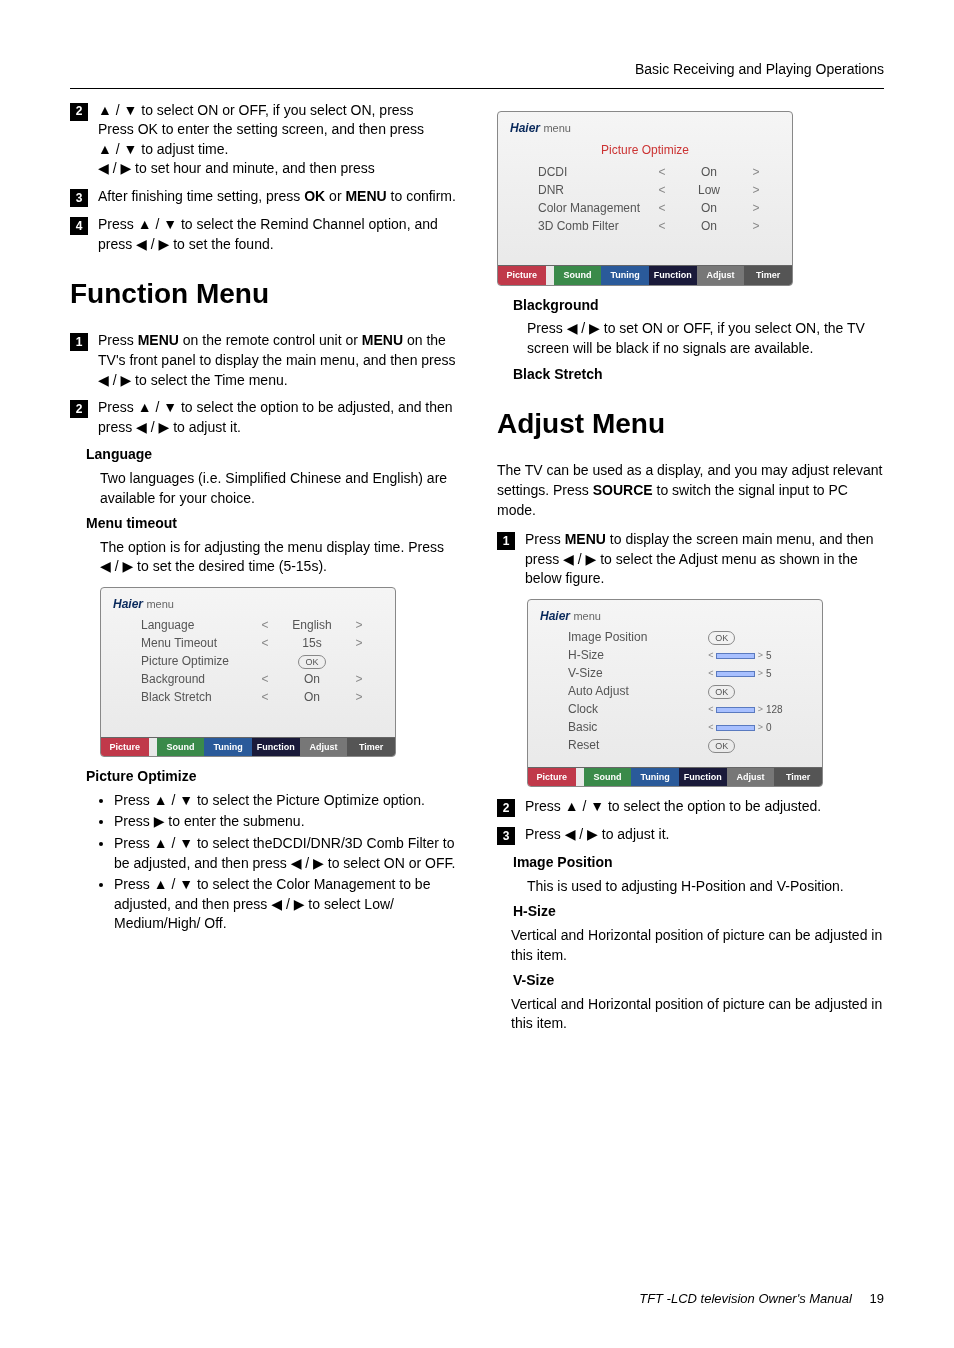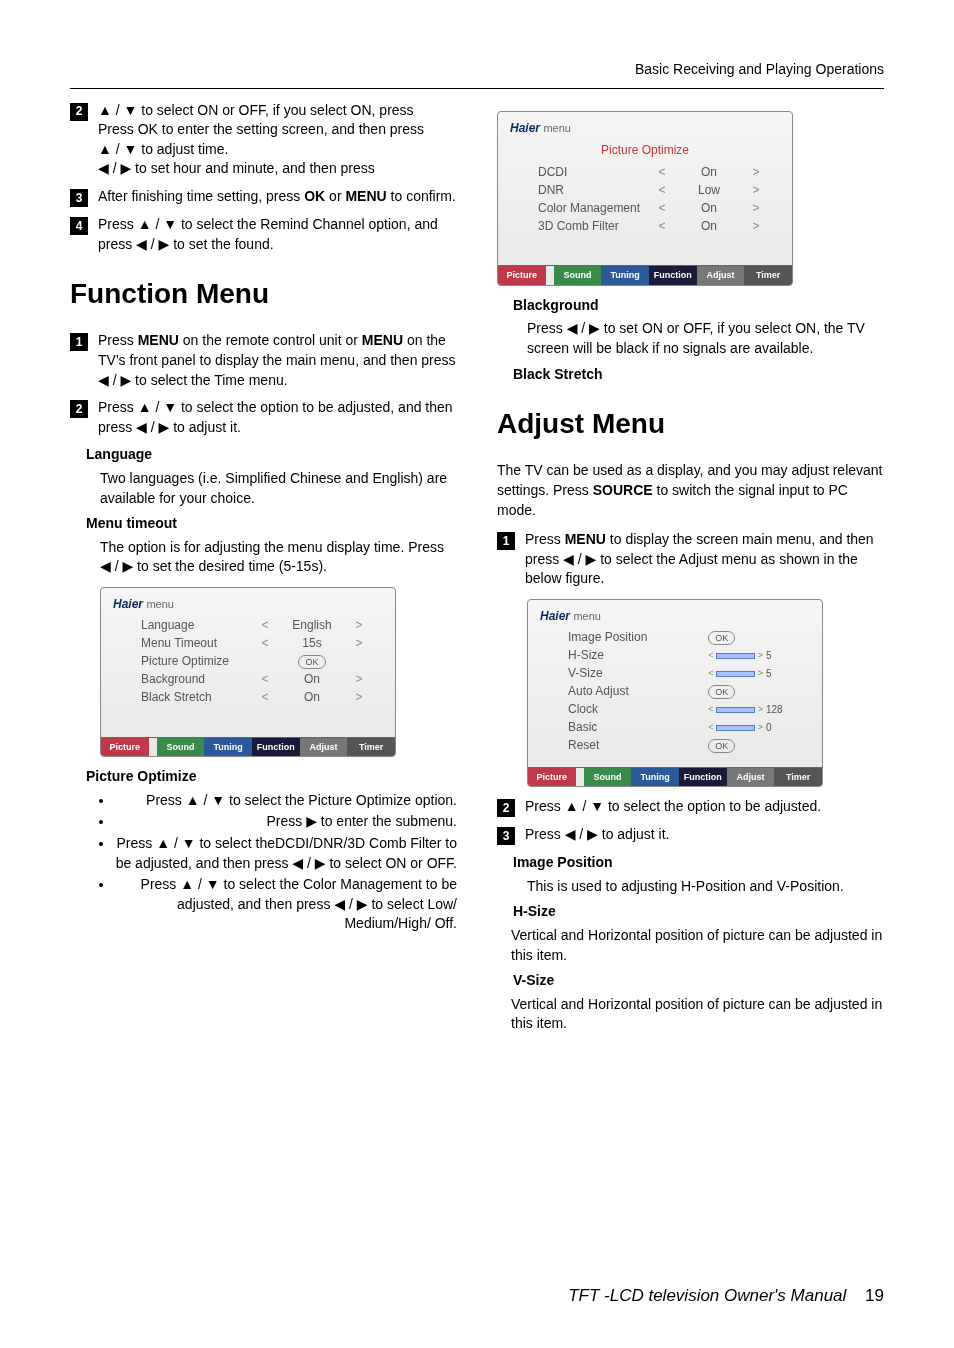--- a/index.html
+++ b/index.html
@@ -67,21 +67,20 @@
     margin-bottom: 4px;
     text-indent: -14px;
     padding-left: 30px;
   }
   .body-text {
     padding-left: 30px;
     margin-bottom: 6px;
   }
   .sub-bullets {
     padding-left: 44px;
-    text-align: right;
   }
   .sub-bullets li {
     list-style: disc;
     margin-bottom: 2px;
   }
   .menu-box {
     border: 1px solid #888;
     border-radius: 4px;
     background: linear-gradient(#f5f5f5,#e8e8e8);
     width: 296px;
@@ -155,21 +154,21 @@
   .tab-blue{background:#2a5a9a;}
   .tab-dark{background:#1a1a3a;}
   .tab-grey{background:#777;}
   .tab-grey2{background:#555;}
   .menu-spacer{height:28px;}
   .footer {
     position:absolute;
     bottom:40px;
     right:70px;
     font-style:italic;
-    font-size:17px;
+    font-size:13px;
   }
   .footer .pg{ font-style:normal; font-weight:normal; margin-left:14px;}
 </style>
 </head>
 <body>
 
 <div class="header-line">
   <span>Basic Receiving and Playing Operations</span>
 </div>
 

